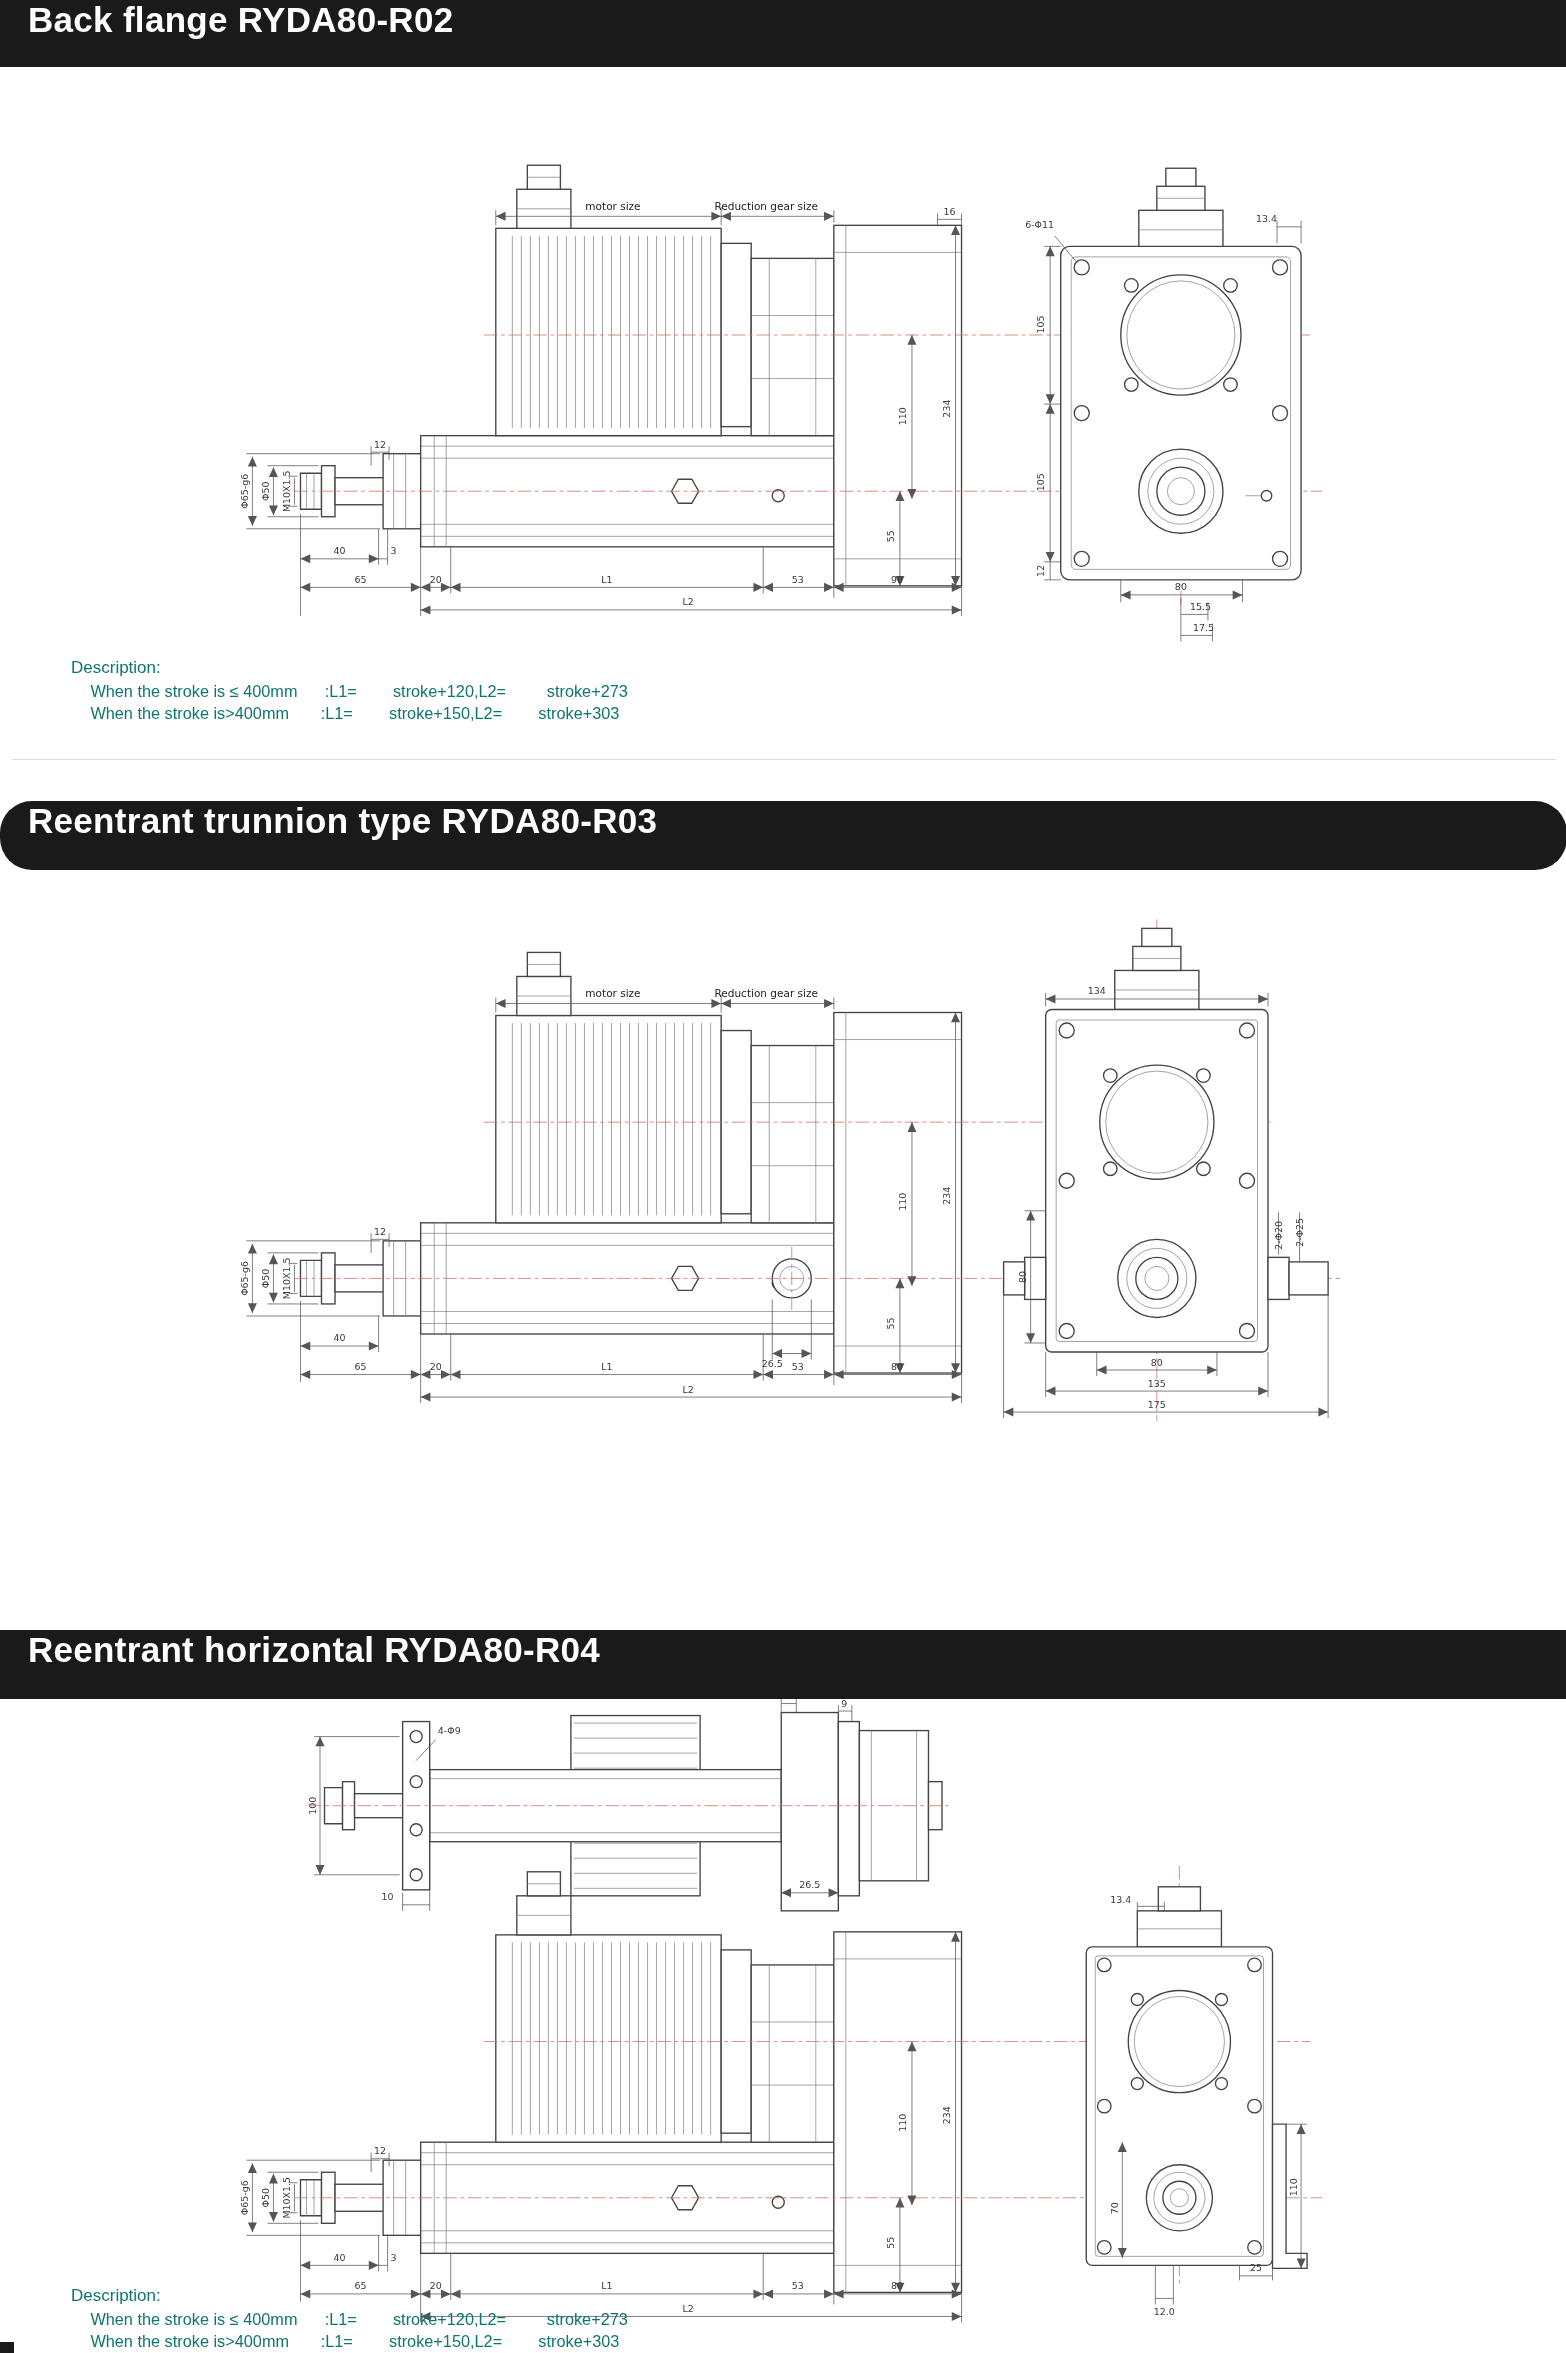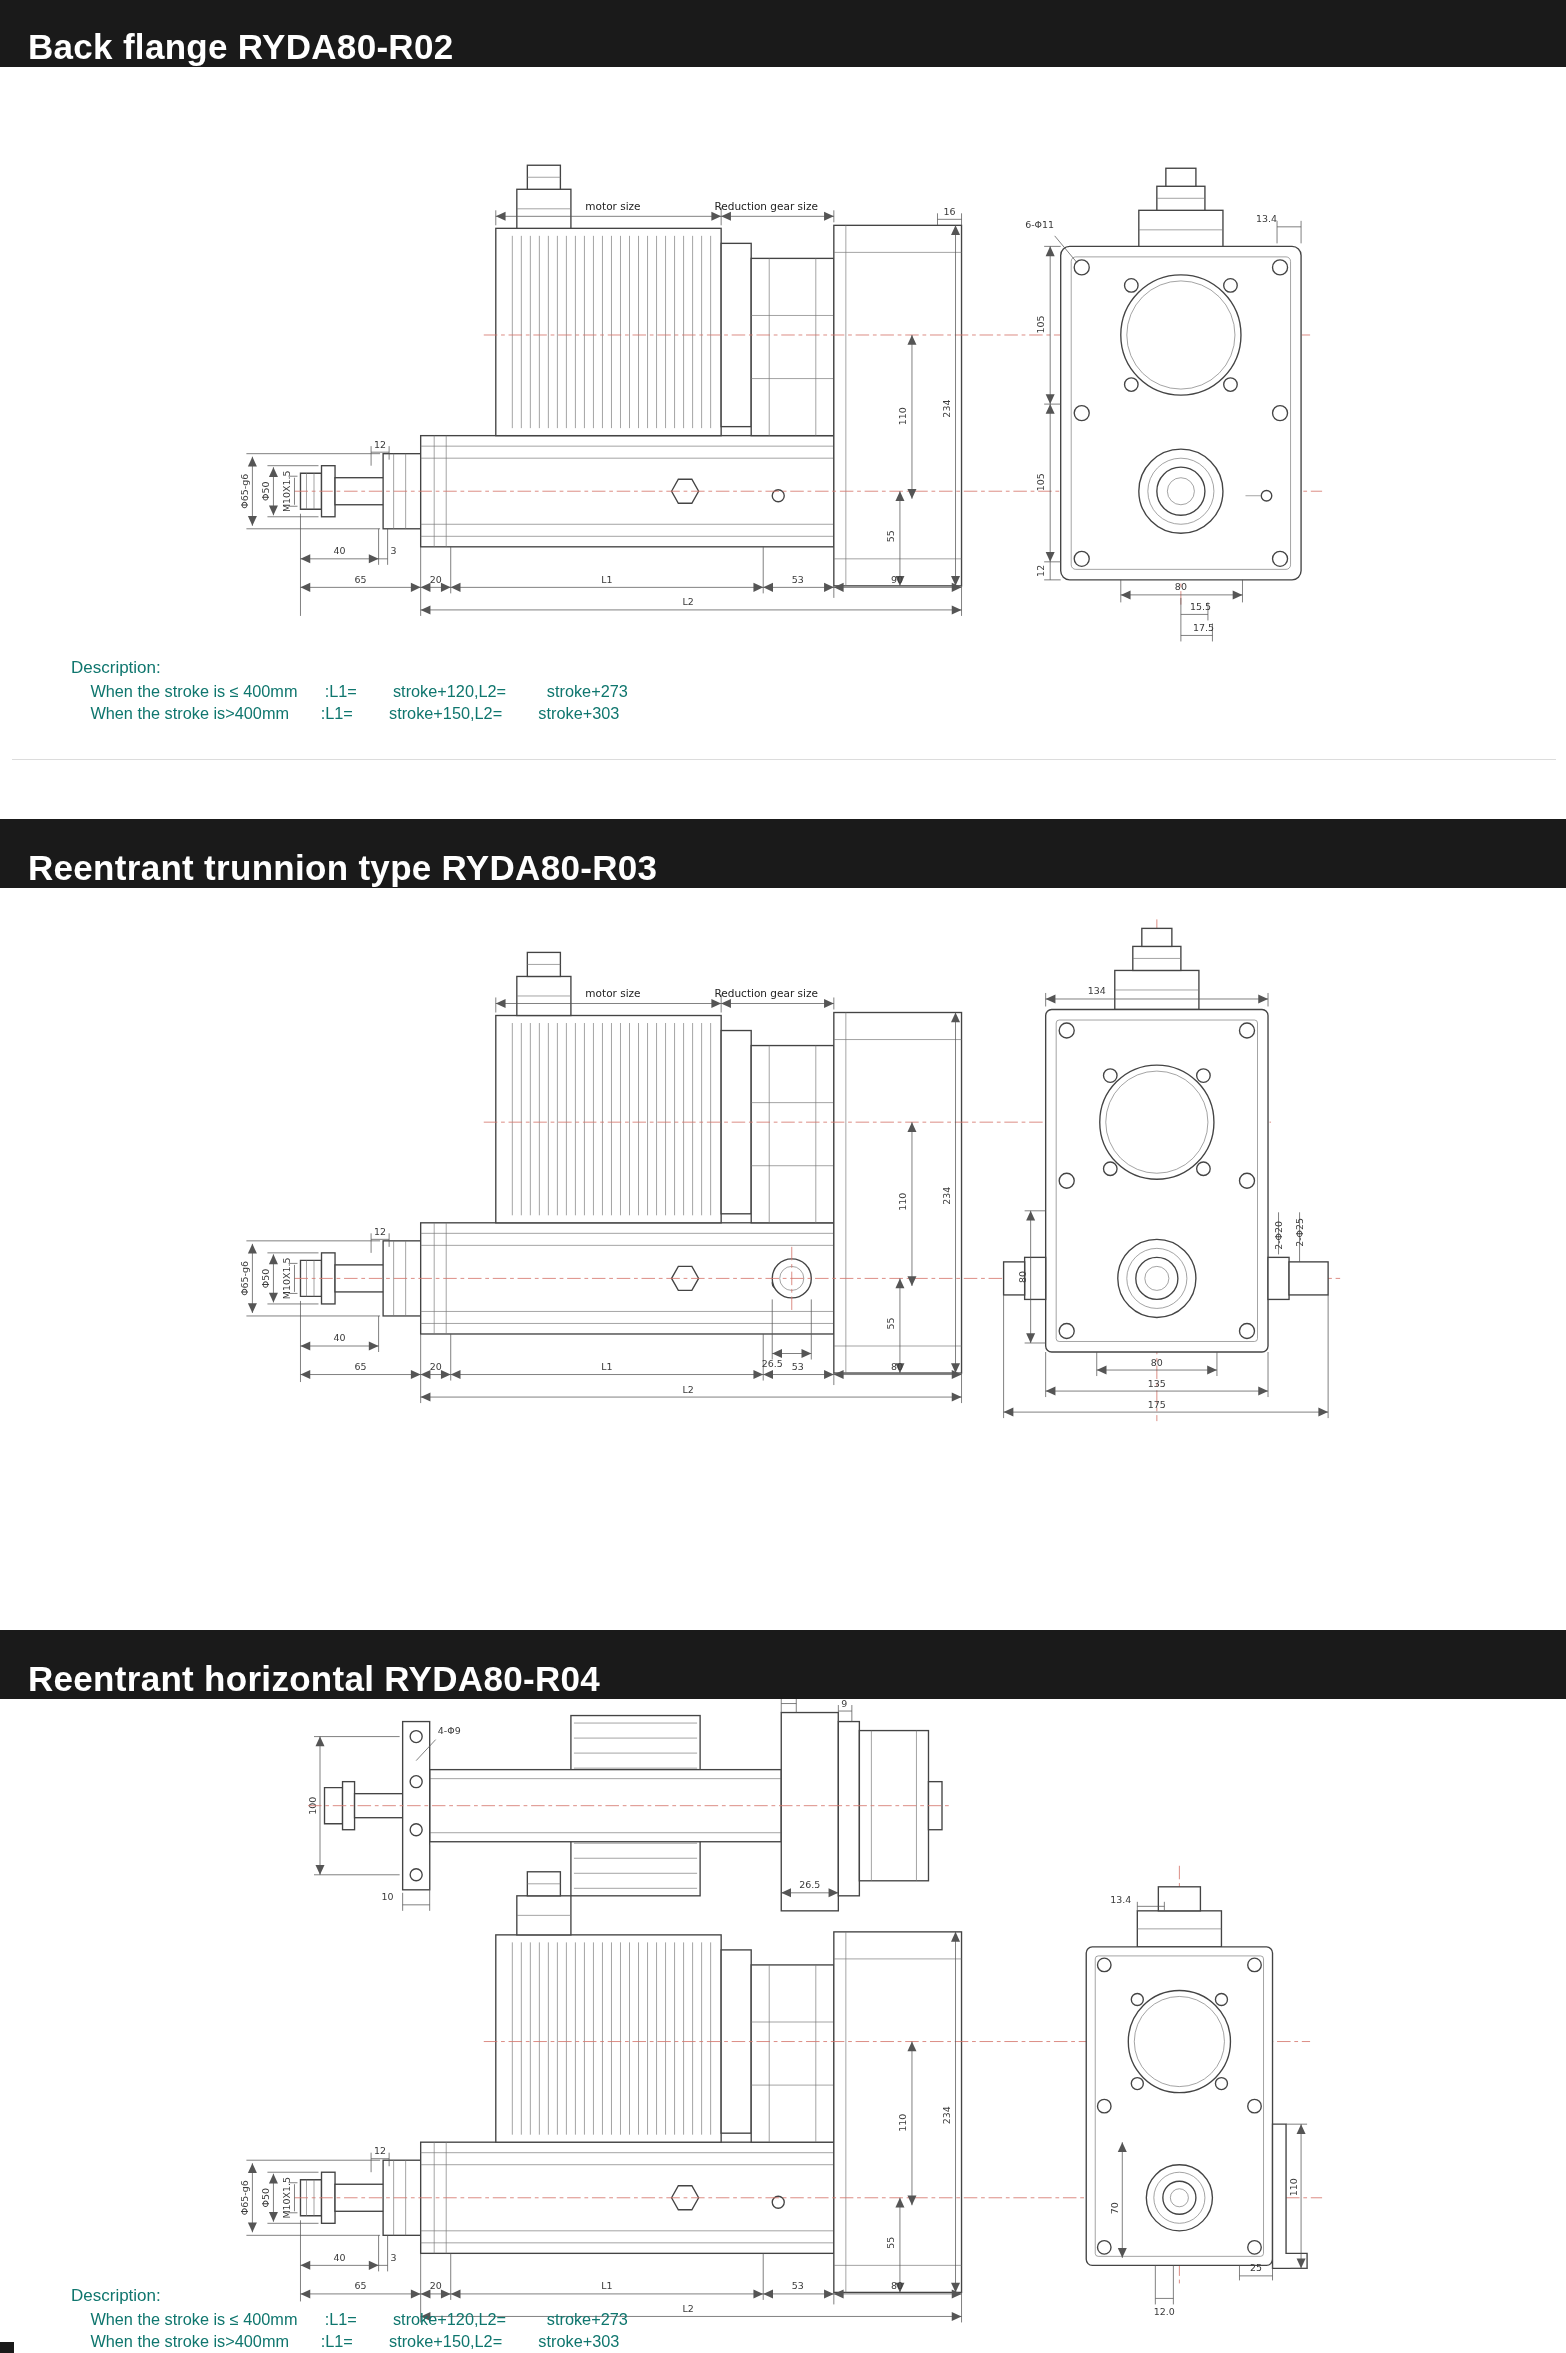--- a/index.html
+++ b/index.html
@@ -1,19 +1,19 @@
 <!DOCTYPE html>
 <html style="font-size:8.4px"><head>
 <meta charset="utf-8">
 <style>
   html,body { margin:0; padding:0; background:#ffffff; }
   #page { position:relative; width:1567px; height:2354px; background:#ffffff; overflow:hidden;
           font-family:"Liberation Sans", sans-serif; }
 
-  .hdr { position:absolute; left:0; width:100%; background:#1a1a1a; display:flex; align-items:flex-end;
+  .hdr { position:absolute; left:0; width:100%; background:#1a1a1a; display:flex; align-items:flex-start;
          padding-left:28px; box-sizing:border-box; }
   .hdr-text { color:#ffffff; font-weight:bold; font-size:35px; letter-spacing:0.3px; }
 
   .desc { position:absolute; color:#0f766e; font-size:16.3px; line-height:22.5px; }
   .desc-label { font-size:17px; }
   .desc-line { white-space:pre; padding-left:19.4px; }
 
   .divider { position:absolute; left:11.5px; right:11.5px; height:1px; background:#dcdcdc; }
   .nub { position:absolute; background:#1a1a1a; }
 
@@ -360,21 +360,21 @@
         <text class="dt" transform="rotate(-90 744 1470)" x="744" y="1470">70</text>
         <text class="dt" x="836" y="1512">25</text>
         <text class="dt" x="775" y="1541">12.0</text>
       </g>
     </g>
   </svg>
 
   <div class="hdr" style="top:0; height:67px;">
     <span class="hdr-text">Back flange RYDA80-R02</span>
   </div>
-  <div class="hdr" style="top:819px; height:69px;">
+  <div class="hdr" style="top:801px; height:69px;border-radius:32px;">
     <span class="hdr-text">Reentrant trunnion type RYDA80-R03</span>
   </div>
   <div class="hdr" style="top:1630px; height:69px;">
     <span class="hdr-text">Reentrant horizontal RYDA80-R04</span>
   </div>
 
   <div class="desc" style="left:71px; top:657px;">
     <div class="desc-label">Description:</div>
     <div class="desc-line">When the stroke is ≤ 400mm      :L1=        stroke+120,L2=         stroke+273</div>
     <div class="desc-line">When the stroke is&gt;400mm       :L1=        stroke+150,L2=        stroke+303</div>

